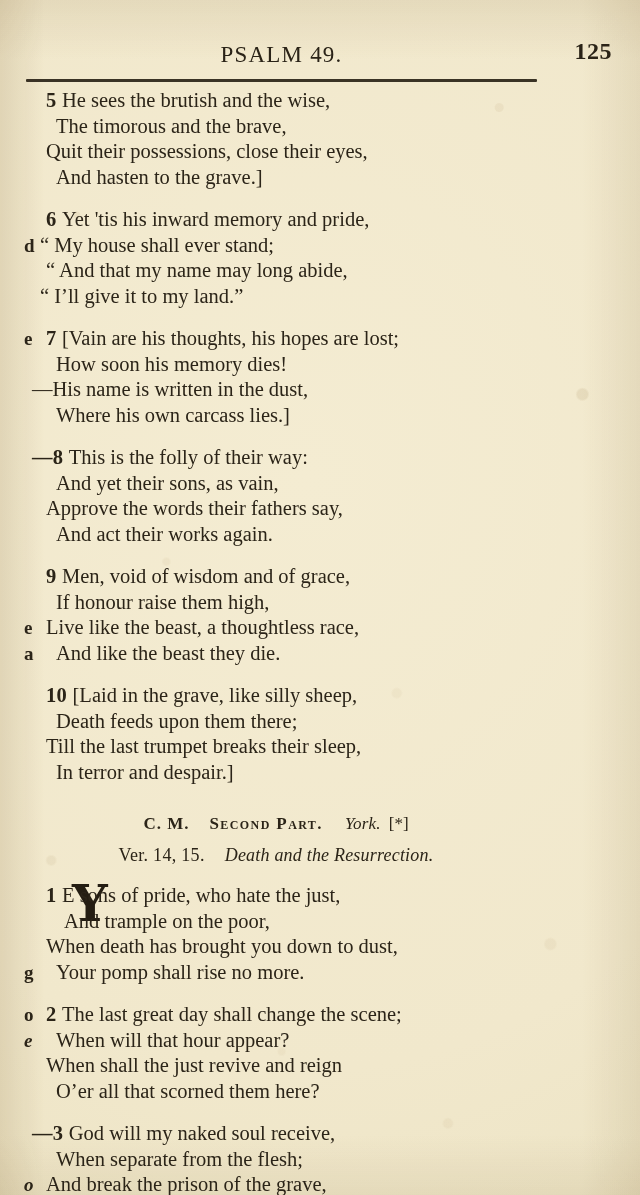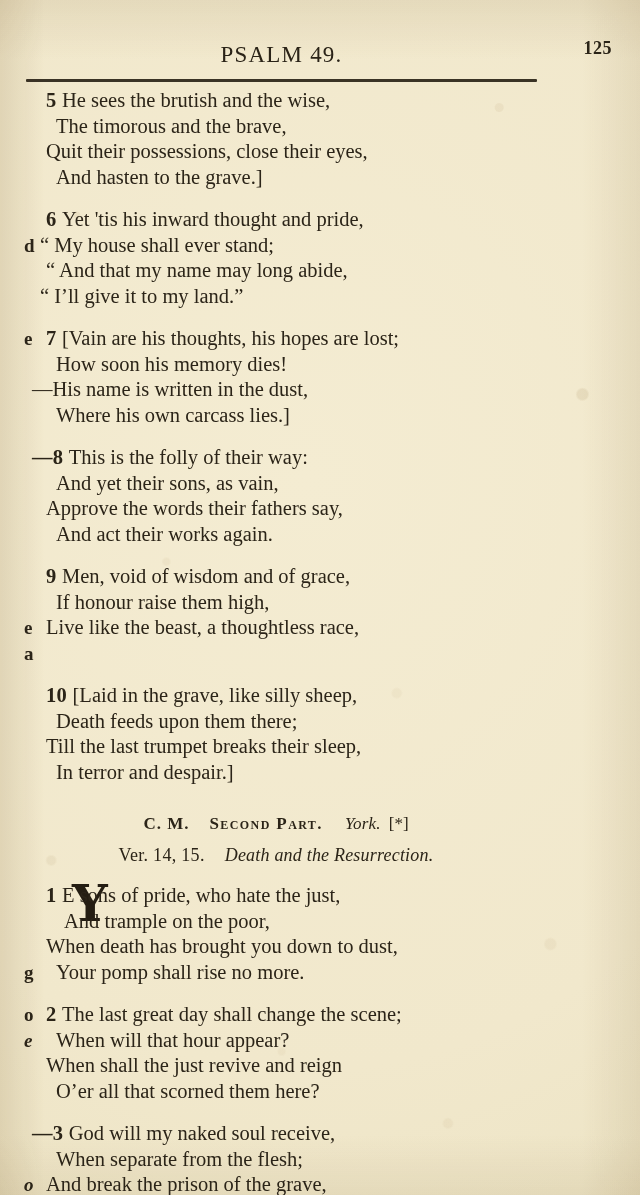--- a/index.html
+++ b/index.html
@@ -72,21 +72,21 @@
     font-size: 23px;
     letter-spacing: 1.2px;
     font-weight: 400;
     line-height: 30px;
     color: #2a2317;
   }
   .folio {
     position: absolute;
     right: 28px;
     top: 38px;
-    font-size: 18px;
+    font-size: 24px;
     font-weight: 700;
     letter-spacing: .5px;
     color: #2a2317;
   }
   .headrule {
     position: absolute;
     left: 26px;
     top: 79px;
     width: 511px;
     height: 3px;
@@ -223,42 +223,42 @@
     <div class="body">
 
       <div id="stanzas-container">
           <div class="stanza">
             <div class="vline t-num"><span class="stanza-num">5 </span><span>He sees the brutish and the wise,</span></div>
             <div class="vline t-in"><span>The timorous and the brave,</span></div>
             <div class="vline t-out"><span>Quit their possessions, close their eyes,</span></div>
             <div class="vline t-in"><span>And hasten to the grave.]</span></div>
           </div>
           <div class="stanza">
-            <div class="vline t-num"><span class="stanza-num">6 </span><span>Yet 'tis his inward thought and pride,</span></div>
+            <div class="vline t-num"><span class="stanza-num">6 </span><span>Yet 'tis his inward memory and pride,</span></div>
             <div class="vline t-quote"><span class="mark">d</span><span>“ My house shall ever stand;</span></div>
             <div class="vline t-out"><span>“ And that my name may long abide,</span></div>
             <div class="vline t-quote"><span>“ I’ll give it to my land.”</span></div>
           </div>
           <div class="stanza">
             <div class="vline t-num"><span class="mark">e</span><span class="stanza-num">7 </span><span>[Vain are his thoughts, his hopes are lost;</span></div>
             <div class="vline t-in"><span>How soon his memory dies!</span></div>
             <div class="vline t-dash"><span>—His name is written in the dust,</span></div>
             <div class="vline t-in"><span>Where his own carcass lies.]</span></div>
           </div>
           <div class="stanza">
             <div class="vline t-dash"><span class="stanza-num">—8 </span><span>This is the folly of their way:</span></div>
             <div class="vline t-in"><span>And yet their sons, as vain,</span></div>
             <div class="vline t-out"><span>Approve the words their fathers say,</span></div>
             <div class="vline t-in"><span>And act their works again.</span></div>
           </div>
           <div class="stanza">
             <div class="vline t-num"><span class="stanza-num">9 </span><span>Men, void of wisdom and of grace,</span></div>
             <div class="vline t-in"><span>If honour raise them high,</span></div>
             <div class="vline t-out"><span class="mark">e</span><span>Live like the beast, a thoughtless race,</span></div>
-            <div class="vline t-in"><span class="mark">a</span></div>
+            <div class="vline t-in"><span class="mark">a</span><span>And like the beast they die.</span></div>
           </div>
           <div class="stanza">
             <div class="vline t-num"><span class="stanza-num">10 </span><span>[Laid in the grave, like silly sheep,</span></div>
             <div class="vline t-in"><span>Death feeds upon them there;</span></div>
             <div class="vline t-out"><span>Till the last trumpet breaks their sleep,</span></div>
             <div class="vline t-in"><span>In terror and despair.]</span></div>
           </div>
         </div>
 
       <div class="section-head">

